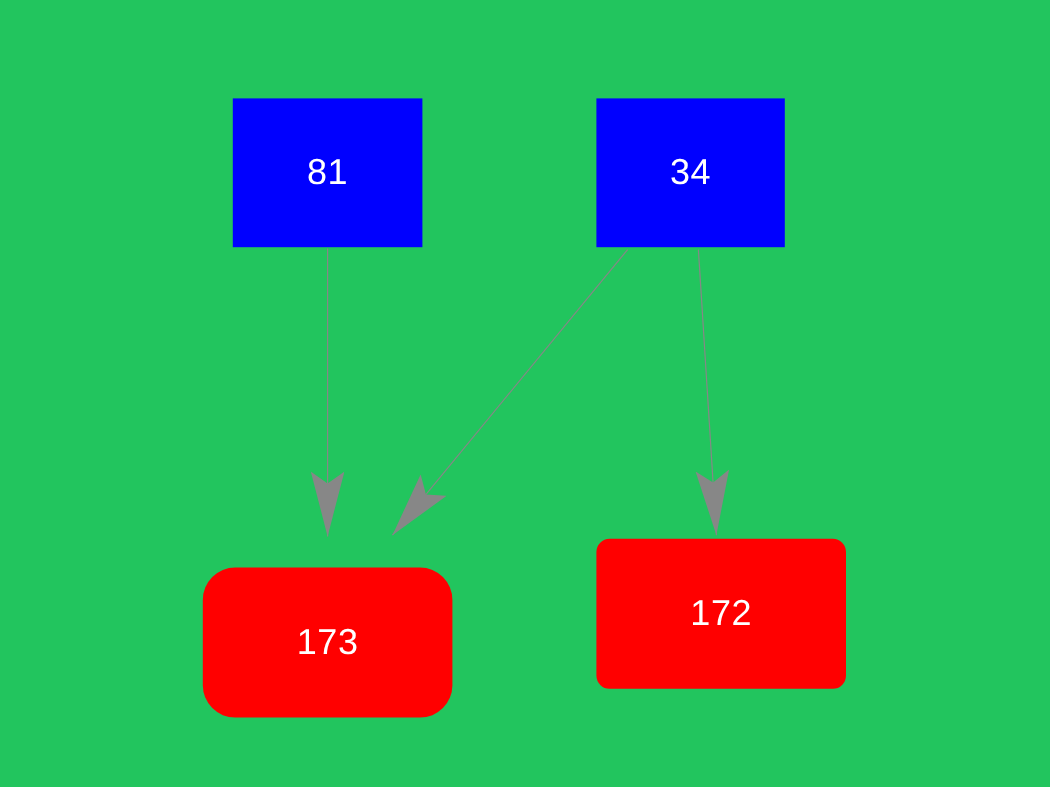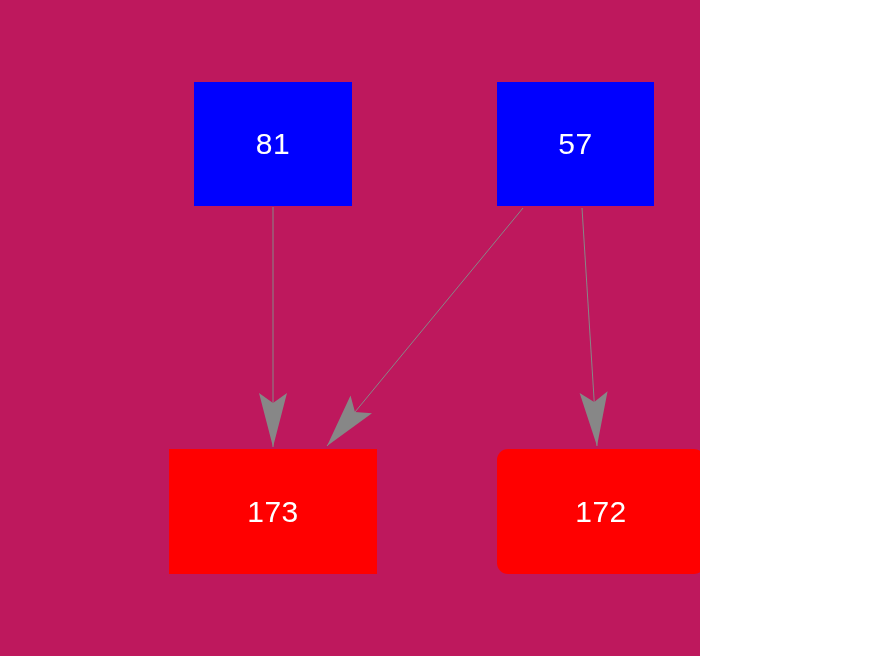--- a/index.html
+++ b/index.html
@@ -5,23 +5,23 @@
   html, body {
     margin: 0;
     padding: 0;
     background: #ffffff;
   }
   body {
     font-family: "Liberation Sans", sans-serif;
   }
   .canvas {
     position: relative;
-    width: 700px;
+    width: 875px;
     height: 656px;
-    background: #be185d;
+    background: #22c55e;
     overflow: hidden;
   }
   svg.edges-layer {
     position: absolute;
     left: 0;
     top: 0;
     width: 875px;
     height: 656px;
   }
   .node {
@@ -33,21 +33,21 @@
   }
   .node-label {
     font-size: 30px;
     line-height: 1;
     letter-spacing: 0.5px;
     user-select: none;
   }
   
   #node-81  { left: 194px; top:  82px; width: 158px; height: 124px; }
   #node-82  { left: 497px; top:  82px; width: 157px; height: 124px; }
-  #node-173 { left: 169px; top: 449px; width: 208px; height: 125px; }
+  #node-173 { left: 169px; top: 473px; width: 208px; height: 125px; border-radius: 27px; }
   #node-172 { left: 497px; top: 449px; width: 208px; height: 125px; border-radius: 11px; }
 </style>
 </head>
 <body>
 
 <div class="canvas">
 
   <svg class="edges-layer" id="edges-svg" viewBox="0 0 875 656" xmlns="http://www.w3.org/2000/svg">
     <defs>
       <marker id="arrowhead" markerUnits="userSpaceOnUse" markerWidth="60" markerHeight="32" refX="54" refY="14" orient="auto">
@@ -58,21 +58,21 @@
   <line x1="273" y1="207" x2="273" y2="447" stroke="#878787" stroke-width="1" marker-end="url(#arrowhead)"></line>
       <line x1="523" y1="208" x2="327" y2="446" stroke="#878787" stroke-width="1" marker-end="url(#arrowhead)"></line>
       <line x1="582" y1="208" x2="597" y2="446" stroke="#878787" stroke-width="1" marker-end="url(#arrowhead)"></line>
     </svg>
 
   <div class="node" id="node-81" style="background: rgb(0, 0, 255); color: rgb(255, 255, 255);">
     <span class="node-label">81</span>
   </div>
 
   <div class="node" id="node-82" style="background: rgb(0, 0, 255); color: rgb(255, 255, 255);">
-    <span class="node-label">57</span>
+    <span class="node-label">34</span>
   </div>
 
   <div class="node" id="node-173" style="background: rgb(255, 0, 0); color: rgb(255, 255, 255);">
     <span class="node-label">173</span>
   </div>
 
   <div class="node" id="node-172" style="background: rgb(255, 0, 0); color: rgb(255, 255, 255);">
     <span class="node-label">172</span>
   </div>
 

